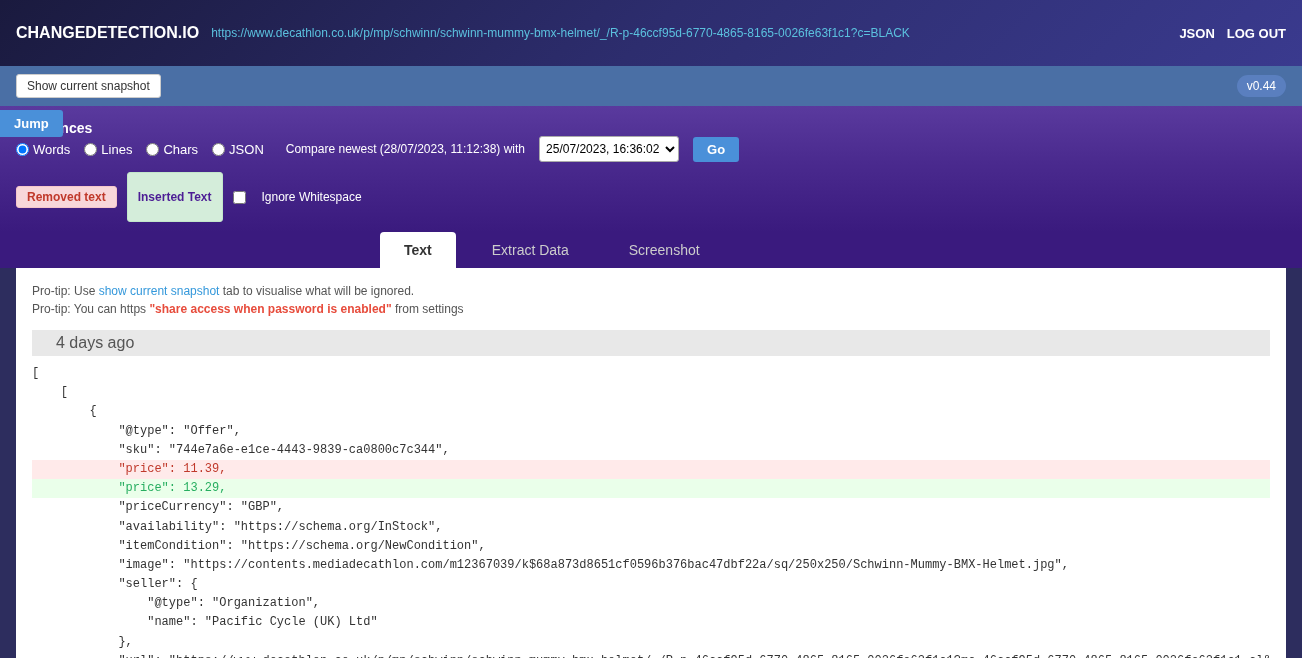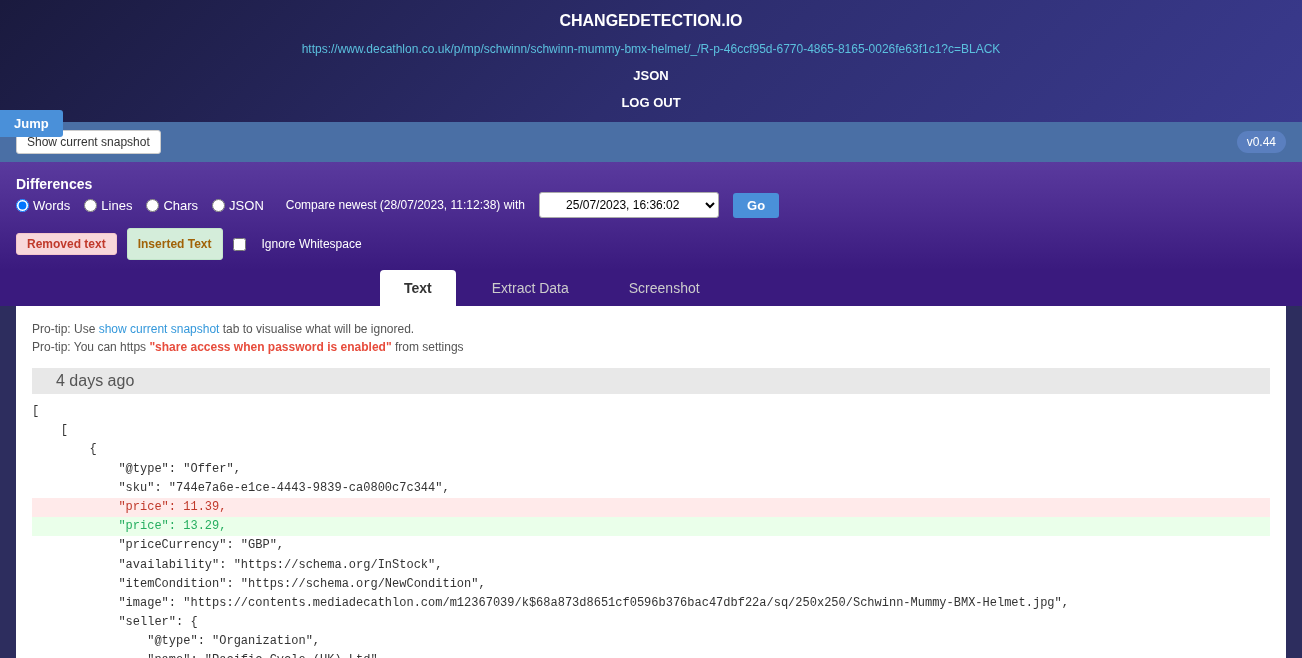--- a/index.html
+++ b/index.html
@@ -1,25 +1,24 @@
 <!DOCTYPE html>
 <html><head>
   <meta charset="utf-8">
   <style>
     * { box-sizing: border-box; margin: 0; padding: 0; }
     body { font-family: Arial, sans-serif; font-size: 13px; background: #2d2d5e; min-height: 658px; }
 
     
     .header {
       background: linear-gradient(135deg, #1a1a3e 0%, #2d2d6e 50%, #3a3a8e 100%);
-      padding: 12px 16px;
+      padding: 24px 16px;
       display: flex;
       align-items: center;
       gap: 12px;
-      flex-direction: column;
     }
     .header-brand {
       color: white;
       font-size: 16px;
       font-weight: bold;
       white-space: nowrap;
     }
     .header-url {
       color: #5bc0de;
       font-size: 12px;
@@ -85,21 +84,21 @@
       gap: 4px;
       cursor: pointer;
     }
     .diff-options input[type="radio"] { cursor: pointer; }
     .compare-text {
       color: white;
       font-size: 12px;
       margin-left: 8px;
     }
     .date-select {
-      padding: 4px 22px;
+      padding: 4px 2px;
       border-radius: 3px;
       border: 1px solid #aaa;
       font-size: 12px;
       background: white;
     }
     .go-btn {
       background: #4a90d9;
       color: white;
       border: none;
       padding: 5px 14px;
@@ -122,22 +121,22 @@
       border: 1px solid #f5c6cb;
       color: #c0392b;
       padding: 3px 10px;
       border-radius: 3px;
       font-size: 12px;
       font-weight: bold;
     }
     .inserted-badge {
       background: #d4edda;
       border: 1px solid #c3e6cb;
-      color: #a16207;
-      padding: 8px 10px;
+      color: #4c1d95;
+      padding: 17px 10px;
       border-radius: 3px;
       font-size: 12px;
       font-weight: bold;
     }
     .ignore-whitespace-label {
       color: white;
       font-size: 12px;
       display: flex;
       align-items: center;
       gap: 16px;

